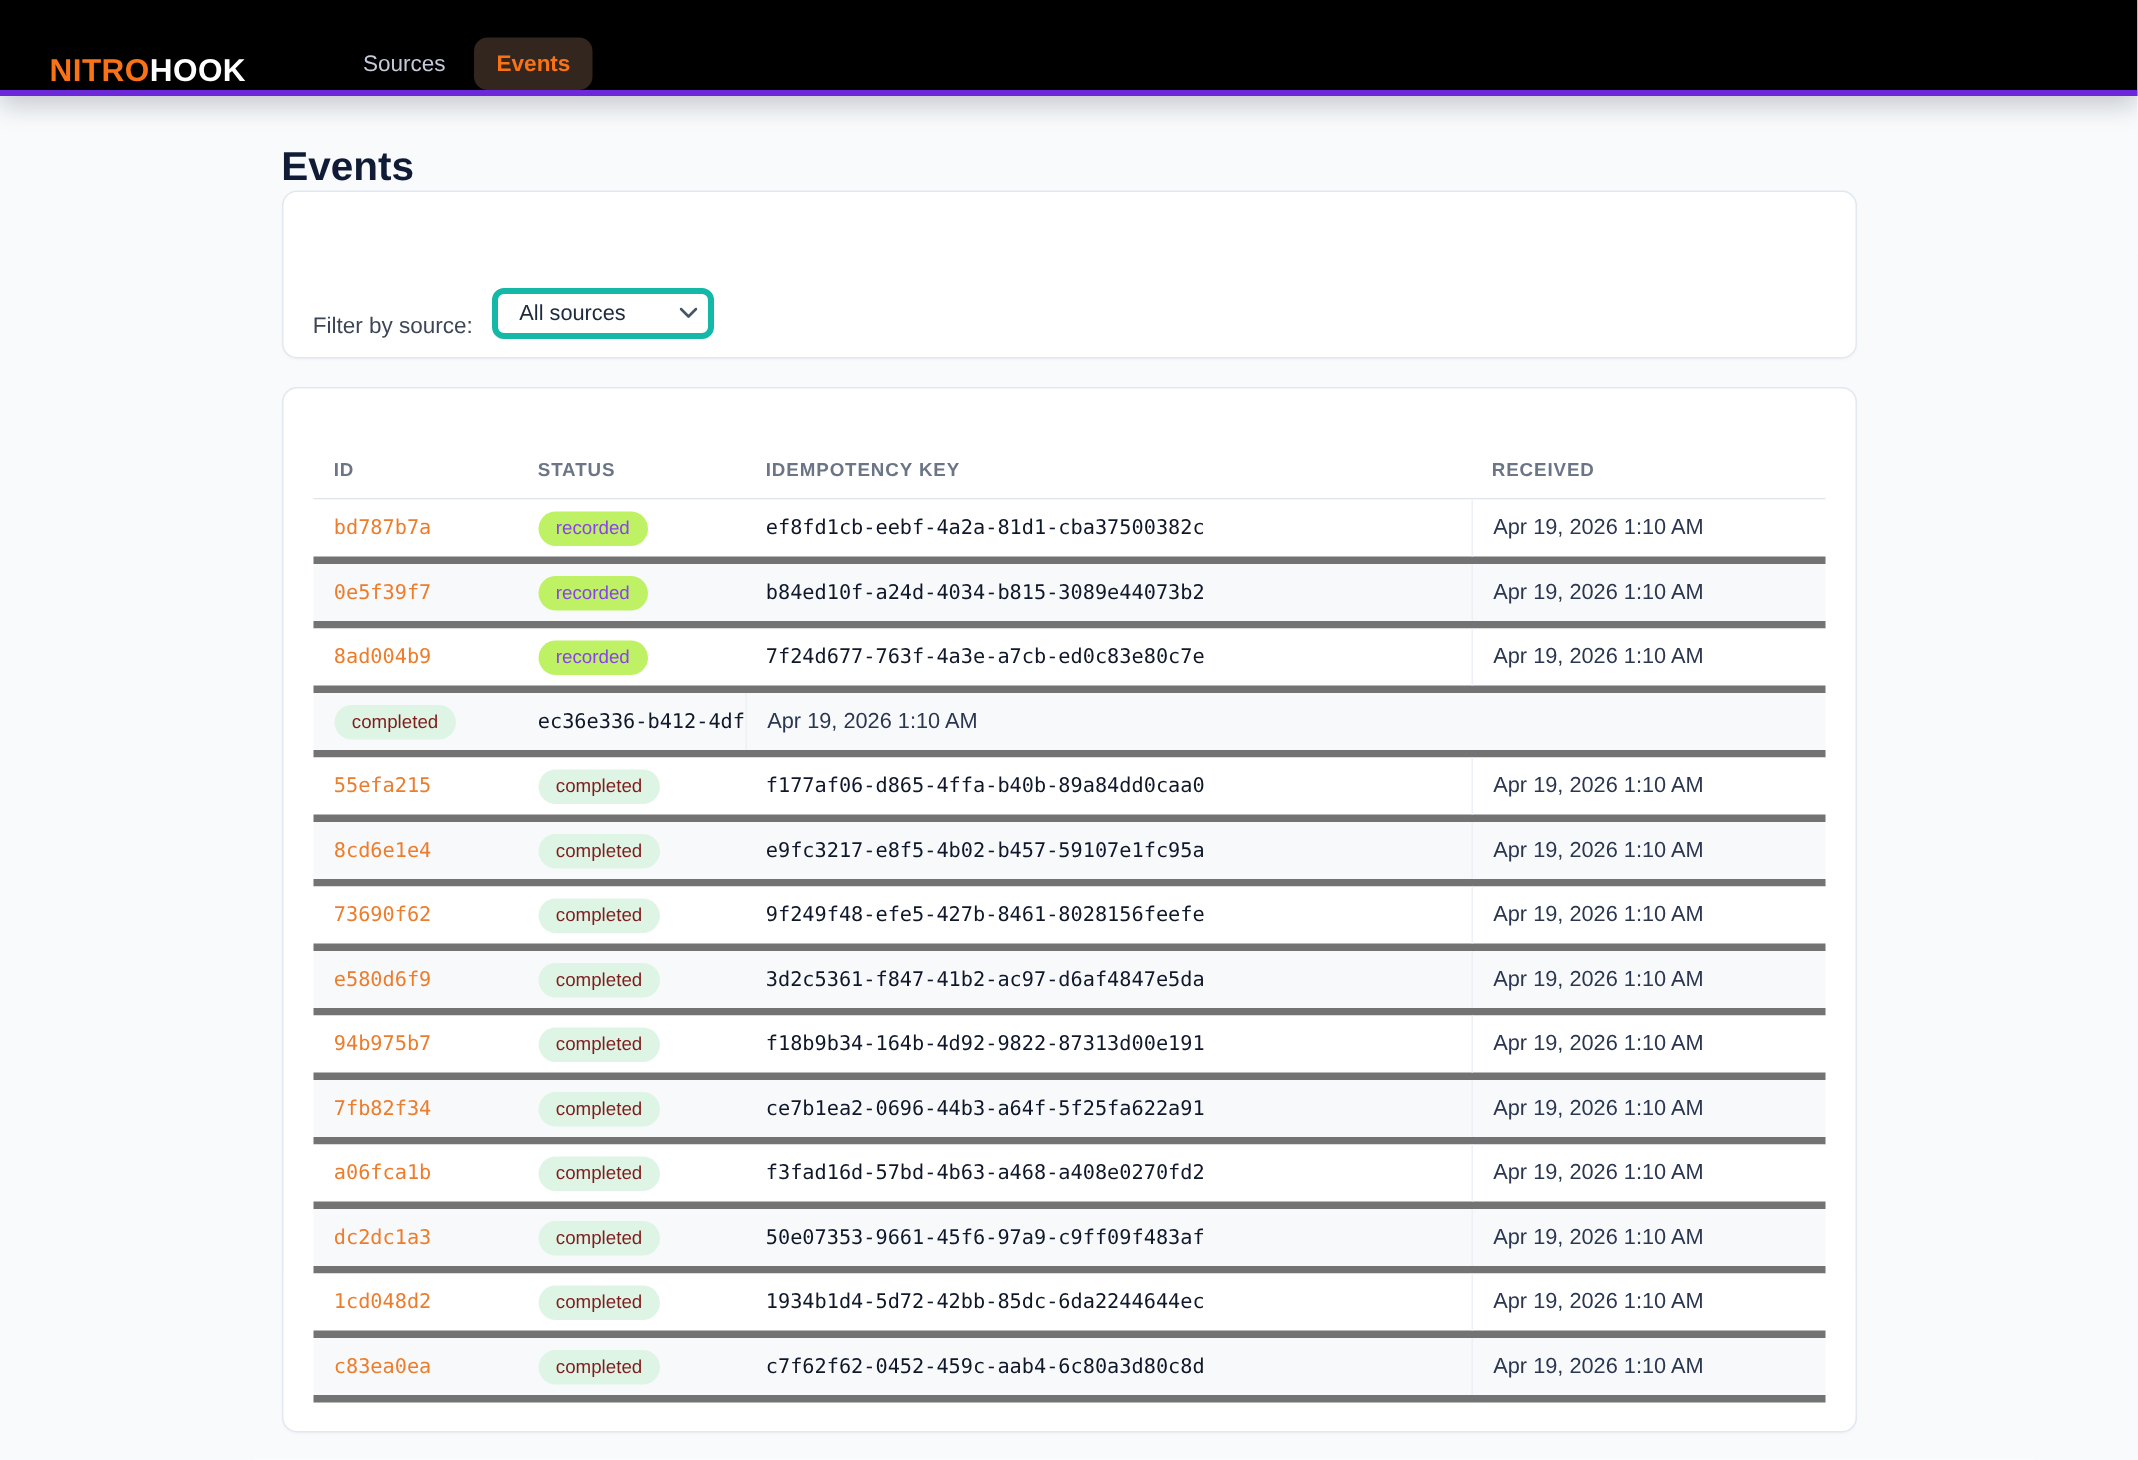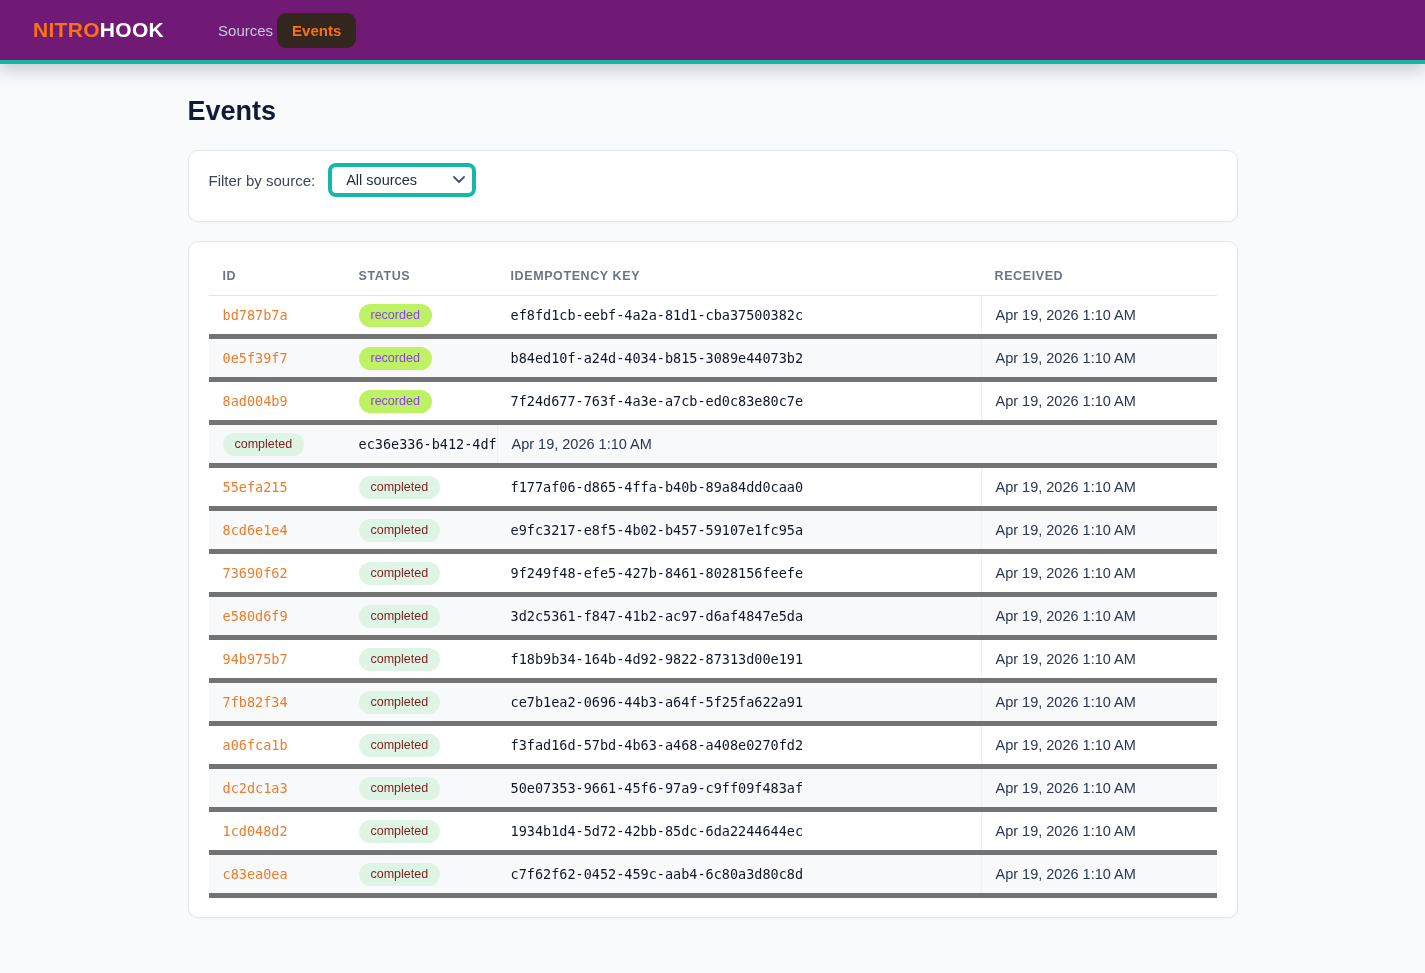--- a/index.html
+++ b/index.html
@@ -8,43 +8,43 @@
     width: 1425px;
     min-height: 973px;
     background: #f8fafc;
     font-family: "Liberation Sans", sans-serif;
     -webkit-font-smoothing: antialiased;
   }
 
   
   .navbar {
     height: 64px;
-    background: #701a75;
-    border-bottom: 4px solid #14b8a6;
-    display: flex;
-    align-items: center;
+    background: #000000;
+    border-bottom: 4px solid #6d28d9;
+    display: flex;
+    align-items: flex-end;
     padding: 0 33px;
     box-shadow: 0 6px 16px rgba(15, 23, 42, 0.22);
     position: relative;
     z-index: 5;
   }
   .logo {
     font-size: 21px;
     font-weight: 800;
     letter-spacing: 0.3px;
     cursor: pointer;
     white-space: nowrap;
   }
   .logo .logo-nitro { color: #f97316; }
   .logo .logo-hook  { color: #ffffff; }
   .nav-links {
     display: flex;
     align-items: center;
-    gap: 4px;
-    margin-left: 54px;
+    gap: 19px;
+    margin-left: 78px;
   }
   .nav-link {
     color: #c3cbd8;
     font-size: 15px;
     line-height: 1;
     padding: 10px 0;
     border-radius: 9px;
     cursor: pointer;
     text-decoration: none;
   }
@@ -67,25 +67,24 @@
 
   .card {
     background: #ffffff;
     border: 1px solid #e2e8f0;
     border-radius: 10px;
     box-shadow: 0 1px 2px rgba(15, 23, 42, 0.03);
   }
 
   
   .filter-card {
-    margin-top: 23px;
-    height: 72px;
+    height: 112px;
     padding: 0 20px 12px 20px;
     display: flex;
-    align-items: center;
+    align-items: flex-end;
   }
   .filter-label {
     font-size: 15px;
     color: #3d4657;
     font-weight: 500;
   }
   .select-wrap { position: relative; margin-left: 13px; }
   .source-select {
     appearance: none;
     -webkit-appearance: none;
@@ -105,21 +104,21 @@
     right: 11px;
     top: 50%;
     transform: translateY(-50%);
     pointer-events: none;
     display: flex;
   }
 
   
   .table-card {
     margin-top: 19px;
-    padding: 14px 20px 19px 20px;
+    padding: 34px 20px 19px 20px;
   }
   .etable { width: 100%; }
   .thead-row, .row {
     display: grid;
     grid-template-columns: 136px 152px 484px 1fr;
   }
   .thead-row {
     height: 40px;
     align-items: center;
     border-bottom: 1px solid #dde4ec;

